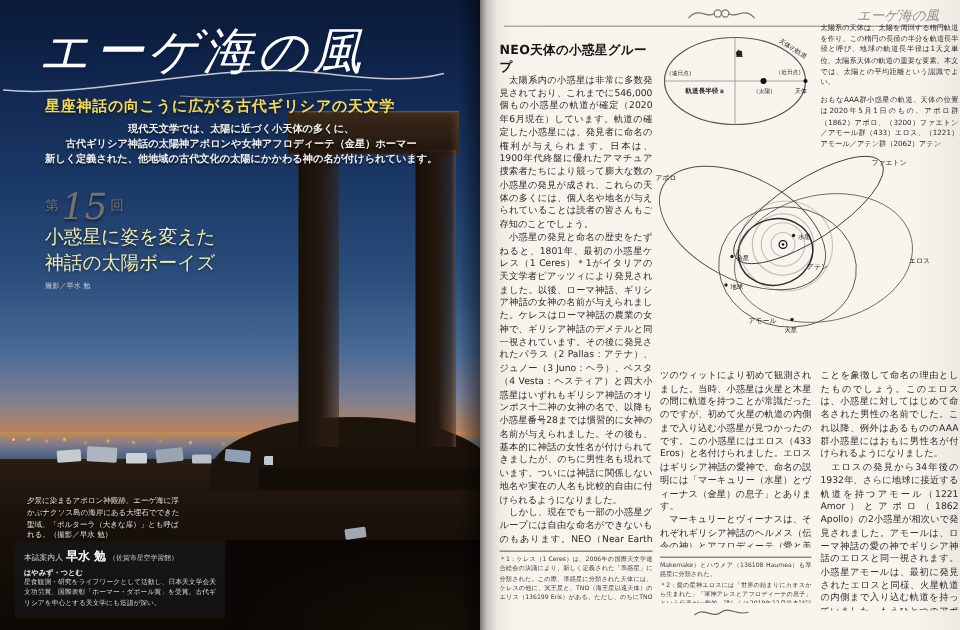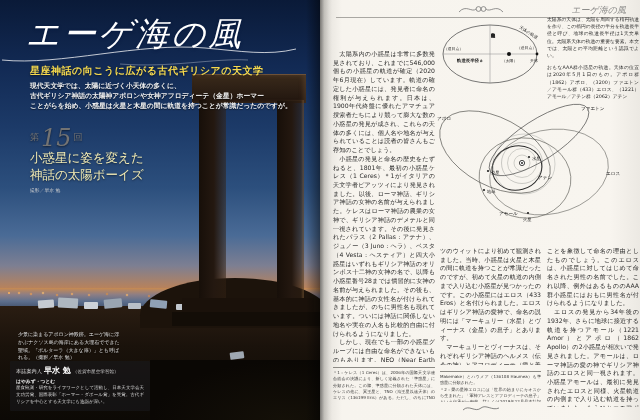--- a/index.html
+++ b/index.html
@@ -20,21 +20,21 @@
   .gate-lintel{position:absolute;left:192px;top:74px;width:114px;height:28px;background:linear-gradient(180deg,#4a3category 0,#3a2a1b 0%,#241810 80%);border-top:1px solid rgba(170,130,90,.55);box-shadow:inset -3px 0 4px rgba(120,90,60,.35);}
   .gate-pillar{position:absolute;top:100px;width:27px;height:202px;background:linear-gradient(90deg,#170f09 0%,#241810 55%,#33221485 100%);}
   .gate-pillar.left{left:199px;}
   .gate-pillar.right{left:277px;box-shadow:inset -2px 0 2px rgba(150,110,70,.35);}
   .gate-base{position:absolute;left:182px;top:298px;width:132px;height:16px;background:#1a110a;}
   .gate-steps{position:absolute;left:172px;top:312px;width:150px;height:14px;background:#130d07;}
   .grass{position:absolute;left:150px;top:360px;width:170px;height:60px;background:radial-gradient(ellipse at 80% 100%,#141008 0%,#0a0704 70%);}
   .lp-title{position:absolute;left:26px;top:12px;font-family:"DejaVu Serif","Liberation Serif",serif;font-style:italic;font-size:33px;letter-spacing:3px;color:#ffffff;text-shadow:0 1px 3px rgba(0,20,60,.6);}
   .lp-flourish{position:absolute;left:0;top:40px;}
   .lp-subtitle{position:absolute;left:30px;top:64px;font-size:10px;font-weight:bold;color:#f5d94e;letter-spacing:.5px;text-shadow:0 1px 2px rgba(0,0,0,.5);}
-  .lp-intro{position:absolute;left:30px;top:81px;font-size:6.8px;line-height:1.5;color:#f2f2f2;font-weight:bold;text-shadow:0 1px 1px rgba(0,0,0,.6);}
+  .lp-intro{position:absolute;left:30px;top:81px;font-size:6.8px;line-height:1.5;color:#f2f2f2;font-weight:bold;text-shadow:0 1px 1px rgba(0,0,0,.6);text-align:center;}
   .lp-episode{position:absolute;left:30px;top:124px;color:#737373;text-shadow:0 1px 2px rgba(0,0,0,.5);}
   .lp-episode .kanji{font-size:9px;vertical-align:6px;}
   .lp-episode .num{font-family:"DejaVu Serif","Liberation Serif",serif;font-style:italic;font-size:24px;margin:0 2px;}
   .lp-article-title{position:absolute;left:30px;top:150px;font-size:12.5px;font-weight:normal;line-height:1.35;color:#f3ecb4;text-shadow:0 1px 2px rgba(0,0,0,.55);}
   .lp-credit{position:absolute;left:30px;top:187px;font-size:4.8px;color:#cfcfcf;}
   .lp-caption{position:absolute;left:18px;top:331px;width:106px;font-size:5px;line-height:1.55;color:#e2e2e2;text-shadow:0 1px 1px rgba(0,0,0,.8);}
   .author-box{position:absolute;left:10px;top:361px;width:128px;padding:4px 6px 5px;background:rgba(25,25,28,.62);border-radius:1px;color:#eee;}
   .author-line{font-size:5.2px;color:#ddd;}
   .author-line .name{font-size:8px;font-weight:bold;color:#fff;margin:0 2px;}
   .author-line .affil{font-size:4.6px;color:#ccc;}
@@ -92,21 +92,21 @@
 
     <div class="lp-title">エーゲ海の風</div>
     <svg class="lp-flourish" width="300" height="26">
       <path d="M2,20 C60,26 140,2 205,8 C240,11 268,16 296,9" fill="none" stroke="rgba(255,255,255,.75)" stroke-width="1"></path>
       <path d="M120,24 C170,28 215,18 248,20" fill="none" stroke="rgba(255,255,255,.45)" stroke-width=".7"></path>
     </svg>
     <div class="lp-subtitle">星座神話の向こうに広がる古代ギリシアの天文学</div>
     <div class="lp-intro">
       <div>現代天文学では、太陽に近づく小天体の多くに、</div>
       <div>古代ギリシア神話の太陽神アポロンや女神アフロディーテ（金星）ホーマー</div>
-      <div>ことがらを始め、小惑星は火星と木星の間に軌道を持つことが常識だったのですが。</div>
+      <div>新しく定義された、他地域の古代文化の太陽にかかわる神の名が付けられています。</div>
     </div>
     <div class="lp-episode">
       <span class="kanji">第</span><span class="num">15</span><span class="kanji">回</span>
     </div>
     <div class="lp-article-title">
       <div>小惑星に姿を変えた</div>
       <div>神話の太陽ボーイズ</div>
     </div>
     <div class="lp-credit">撮影／早水 勉</div>
     <div class="lp-caption">夕景に染まるアポロン神殿跡。エーゲ海に浮かぶナクソス島の海岸にある大理石でできた聖域。「ポルターラ（大きな扉）」とも呼ばれる。（撮影／早水 勉）</div>
@@ -123,20 +123,21 @@
   <div class="page-right">
     <div class="running-head">エーゲ海の風</div>
     <svg class="orn-top" width="46" height="16">
       <path d="M1,11 C8,3 14,12 18,8" fill="none" stroke="#777" stroke-width=".8"></path>
       <path d="M45,11 C38,3 32,12 28,8" fill="none" stroke="#777" stroke-width=".8"></path>
       <circle cx="20.5" cy="8" r="2.4" fill="none" stroke="#777" stroke-width=".8"></circle>
       <circle cx="25.5" cy="8" r="2.4" fill="none" stroke="#777" stroke-width=".8"></circle>
     </svg>
     <div class="head-rule"></div>
 
+    <div class="section-heading">NEO天体の小惑星グループ</div>
 
     <div class="body-col col1">
       <p>　太陽系内の小惑星は非常に多数発見されており、これまでに546,000個もの小惑星の軌道が確定（2020年6月現在）しています。軌道の確定した小惑星には、発見者に命名の権利が与えられます。日本は、1900年代終盤に優れたアマチュア捜索者たちにより競って膨大な数の小惑星の発見が成され、これらの天体の多くには、個人名や地名が与えられていることは読者の皆さんもご存知のことでしょう。</p>
       <p>　小惑星の発見と命名の歴史をたずねると、1801年、最初の小惑星ケレス（1 Ceres）＊1がイタリアの天文学者ピアッツィにより発見されました。以後、ローマ神話、ギリシア神話の女神の名前が与えられました。ケレスはローマ神話の農業の女神で、ギリシア神話のデメテルと同一視されています。その後に発見されたパラス（2 Pallas：アテナ）、ジュノー（3 Juno：ヘラ）、ベスタ（4 Vesta：ヘスティア）と四大小惑星はいずれもギリシア神話のオリンポス十二神の女神の名で、以降も小惑星番号28までは慣習的に女神の名前が与えられました。その後も、基本的に神話の女性名が付けられてきましたが、のちに男性名も現れています。ついには神話に関係しない地名や実在の人名も比較的自由に付けられるようになりました。</p>
       <p>　しかし、現在でも一部の小惑星グループには自由な命名ができないものもあります。NEO（Near Earth Object）天体と呼ばれる地球に接近する軌道を持つ天体もその一例で、NEO天体のうち小惑星の多くは、太陽に関係の深い名前が与えられています。</p>
 
     </div>
     <div class="footnote fn1">＊1：ケレス（1 Ceres）は、2006年の国際天文学連合総会の決議により、新しく定義された「準惑星」に分類された。この際、準惑星に分類された天体には、ケレスの他に、冥王星と、TNO（海王星以遠天体）のエリス（136199 Eris）がある。ただし、のちにTNOのマケマケ（136472</div>
 
     <svg class="diag-small" width="102" height="66" viewBox="0 0 102 66">

